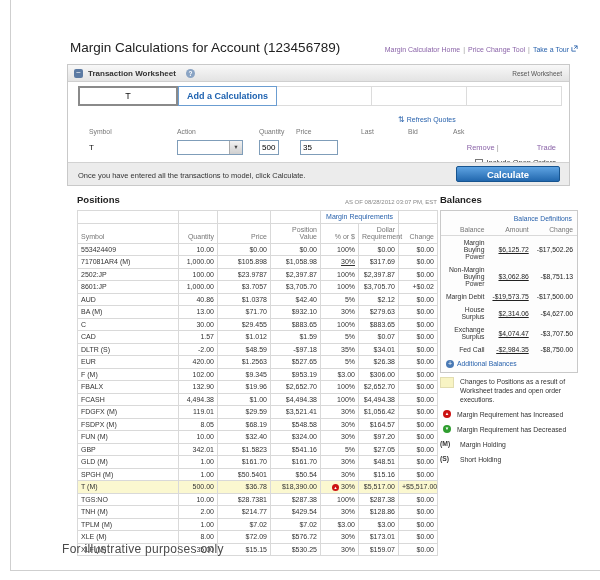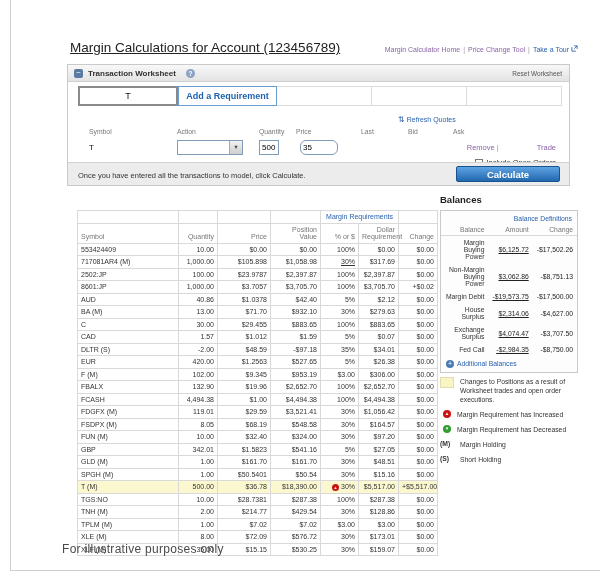--- a/index.html
+++ b/index.html
@@ -9,21 +9,21 @@
   .frame-left { position:absolute; left:10px; top:0; width:1px; height:570px; background:#cfcfcf; }
   .frame-bottom { position:absolute; left:10px; right:0; top:570px; height:1px; background:#cfcfcf; }
 
   
   .topbar { position:absolute; left:58px; top:10px; width:522px; height:22px;
     background:linear-gradient(#79b246,#4a8c1f); border-bottom:2px solid #366f12; }
   .logo { position:absolute; left:12px; top:3px; color:#fff; font-style:italic; font-weight:bold; font-size:13px; letter-spacing:-0.5px;}
   .logo .dotcom { font-size:8px; font-weight:bold; font-style:italic; }
   .close-window { position:absolute; right:8px; top:6px; color:#fff; font-size:7px; font-weight:bold; text-decoration:underline; cursor:pointer; }
 
-  .page-title { position:absolute; left:70px; top:40px; font-size:13.5px; color:#222;text-decoration:underline; }
+  .page-title { position:absolute; left:70px; top:40px; font-size:13.5px; color:#222; }
   .title-links { position:absolute; right:22px; top:45px; font-size:7px; }
   .title-links .plink { color:#8a63a8; cursor:pointer; }
   .title-links .blink { color:#2a63ad; cursor:pointer; }
   .title-links .sep { color:#999; margin:0 3px; }
 
   
   .ws-panel { position:absolute; left:67px; top:64px; width:503px; height:122px; border:1px solid #c9c9c9; background:#fff; }
   .ws-header { position:absolute; left:0; top:0; right:0; height:17px; background:linear-gradient(#f8f8f8,#e3e3e3); border-bottom:1px solid #cfcfcf; }
   .collapse-icon { position:absolute; left:6px; top:4px; width:9px; height:9px; background:#5b7aa3; border-radius:2px; color:#fff; font-size:8px; line-height:8px; text-align:center; cursor:pointer; }
   .ws-title { position:absolute; left:20px; top:4px; font-size:8px; font-weight:bold; color:#333; }
@@ -43,21 +43,21 @@
   .qh-symbol{left:21px;} .qh-action{left:109px;} .qh-quantity{left:191px;} .qh-price{left:228px;}
   .qh-last{left:293px;} .qh-bid{left:340px;} .qh-ask{left:385px;}
 
   .q-row { position:absolute; left:0; top:75px; right:0; height:18px; }
   .q-symbol { position:absolute; left:21px; top:3px; font-size:8px; color:#111; }
   .q-select { position:absolute; left:109px; top:0; width:66px; height:15px; border:1px solid #7f9db9; background:#fff; font-size:7.5px; cursor:pointer; }
   .q-select .sel-text { position:absolute; left:3px; top:21px; }
   .q-select .sel-arrow { position:absolute; right:0; top:0; width:13px; height:13px; background:linear-gradient(#f2f2f2,#cfcfcf); border-left:1px solid #aaa; font-size:5.5px; color:#444; text-align:center; line-height:13px; }
   .q-input { position:absolute; top:0; height:15px; border:1px solid #7f9db9; background:#fff; font-size:8px; font-family:"Liberation Sans",sans-serif; padding:0 2px; }
   .qi-qty { left:191px; width:20px; }
-  .qi-price { left:232px; width:38px;border-radius:6px; }
+  .qi-price { left:232px; width:38px; }
   .row-links { position:absolute; right:13px; top:3px; font-size:7.5px; }
   .row-links .plink { color:#8a63a8; cursor:pointer;padding-left:36px; }
   .row-links .sep { color:#999; margin:0 2px; }
 
   .include-row { position:absolute; right:13px; top:93px; font-size:7.5px; color:#333; display:flex; align-items:center; }
   .checkbox { width:8px; height:8px; border:1px solid #777; background:#fff; margin-right:3px; cursor:pointer; }
 
   .ws-footer { position:absolute; left:0; right:0; bottom:0; height:23px; background:#ececec; border-top:1px solid #d2d2d2;padding-left:37px; }
   .instruction { position:absolute; left:10px; top:8px; font-size:7.5px; color:#333; }
   .btn-calculate { position:absolute; right:9px; top:3px; width:104px; height:16px; border:1px solid #17548f; border-radius:2px;
@@ -124,21 +124,21 @@
 
   <div class="ws-panel">
     <div class="ws-header">
       <span class="collapse-icon">−</span>
       <span class="ws-title">Transaction Worksheet</span>
       <span class="help-icon">?</span>
       <span class="reset-link">Reset Worksheet</span>
     </div>
     <div class="ws-tabs">
       <div class="tab tab-symbol">T</div>
-      <div class="tab tab-add">Add a Requirement</div>
+      <div class="tab tab-add">Add a Calculations</div>
       <div class="tab tab-empty"></div>
       <div class="tab tab-empty"></div>
       <div class="tab tab-empty"></div>
     </div>
 
     <span class="refresh-link"><span class="refresh-icon">⇅</span><span>Refresh Quotes</span></span>
 
     <div class="q-headers">
       <span class="qh-symbol">Symbol</span>
       <span class="qh-action">Action</span>
@@ -166,20 +166,24 @@
       <span class="checkbox"></span>
       <span>Include Open Orders</span>
     </div>
 
     <div class="ws-footer">
       <span class="instruction">Once you have entered all the transactions to model, click Calculate.</span>
       <div class="btn-calculate">Calculate</div>
     </div>
   </div>
 
+  <div class="positions-head">
+    <span class="positions-title">Positions</span>
+    <span class="as-of">AS OF 08/28/2012 03:07 PM, EST</span>
+  </div>
 
   <table class="pos-table">
     <colgroup>
         <col style="width:101px">
         <col style="width:39px">
         <col style="width:53px">
         <col style="width:50px">
         <col style="width:38px">
         <col style="width:40px">
         <col style="width:39px">

